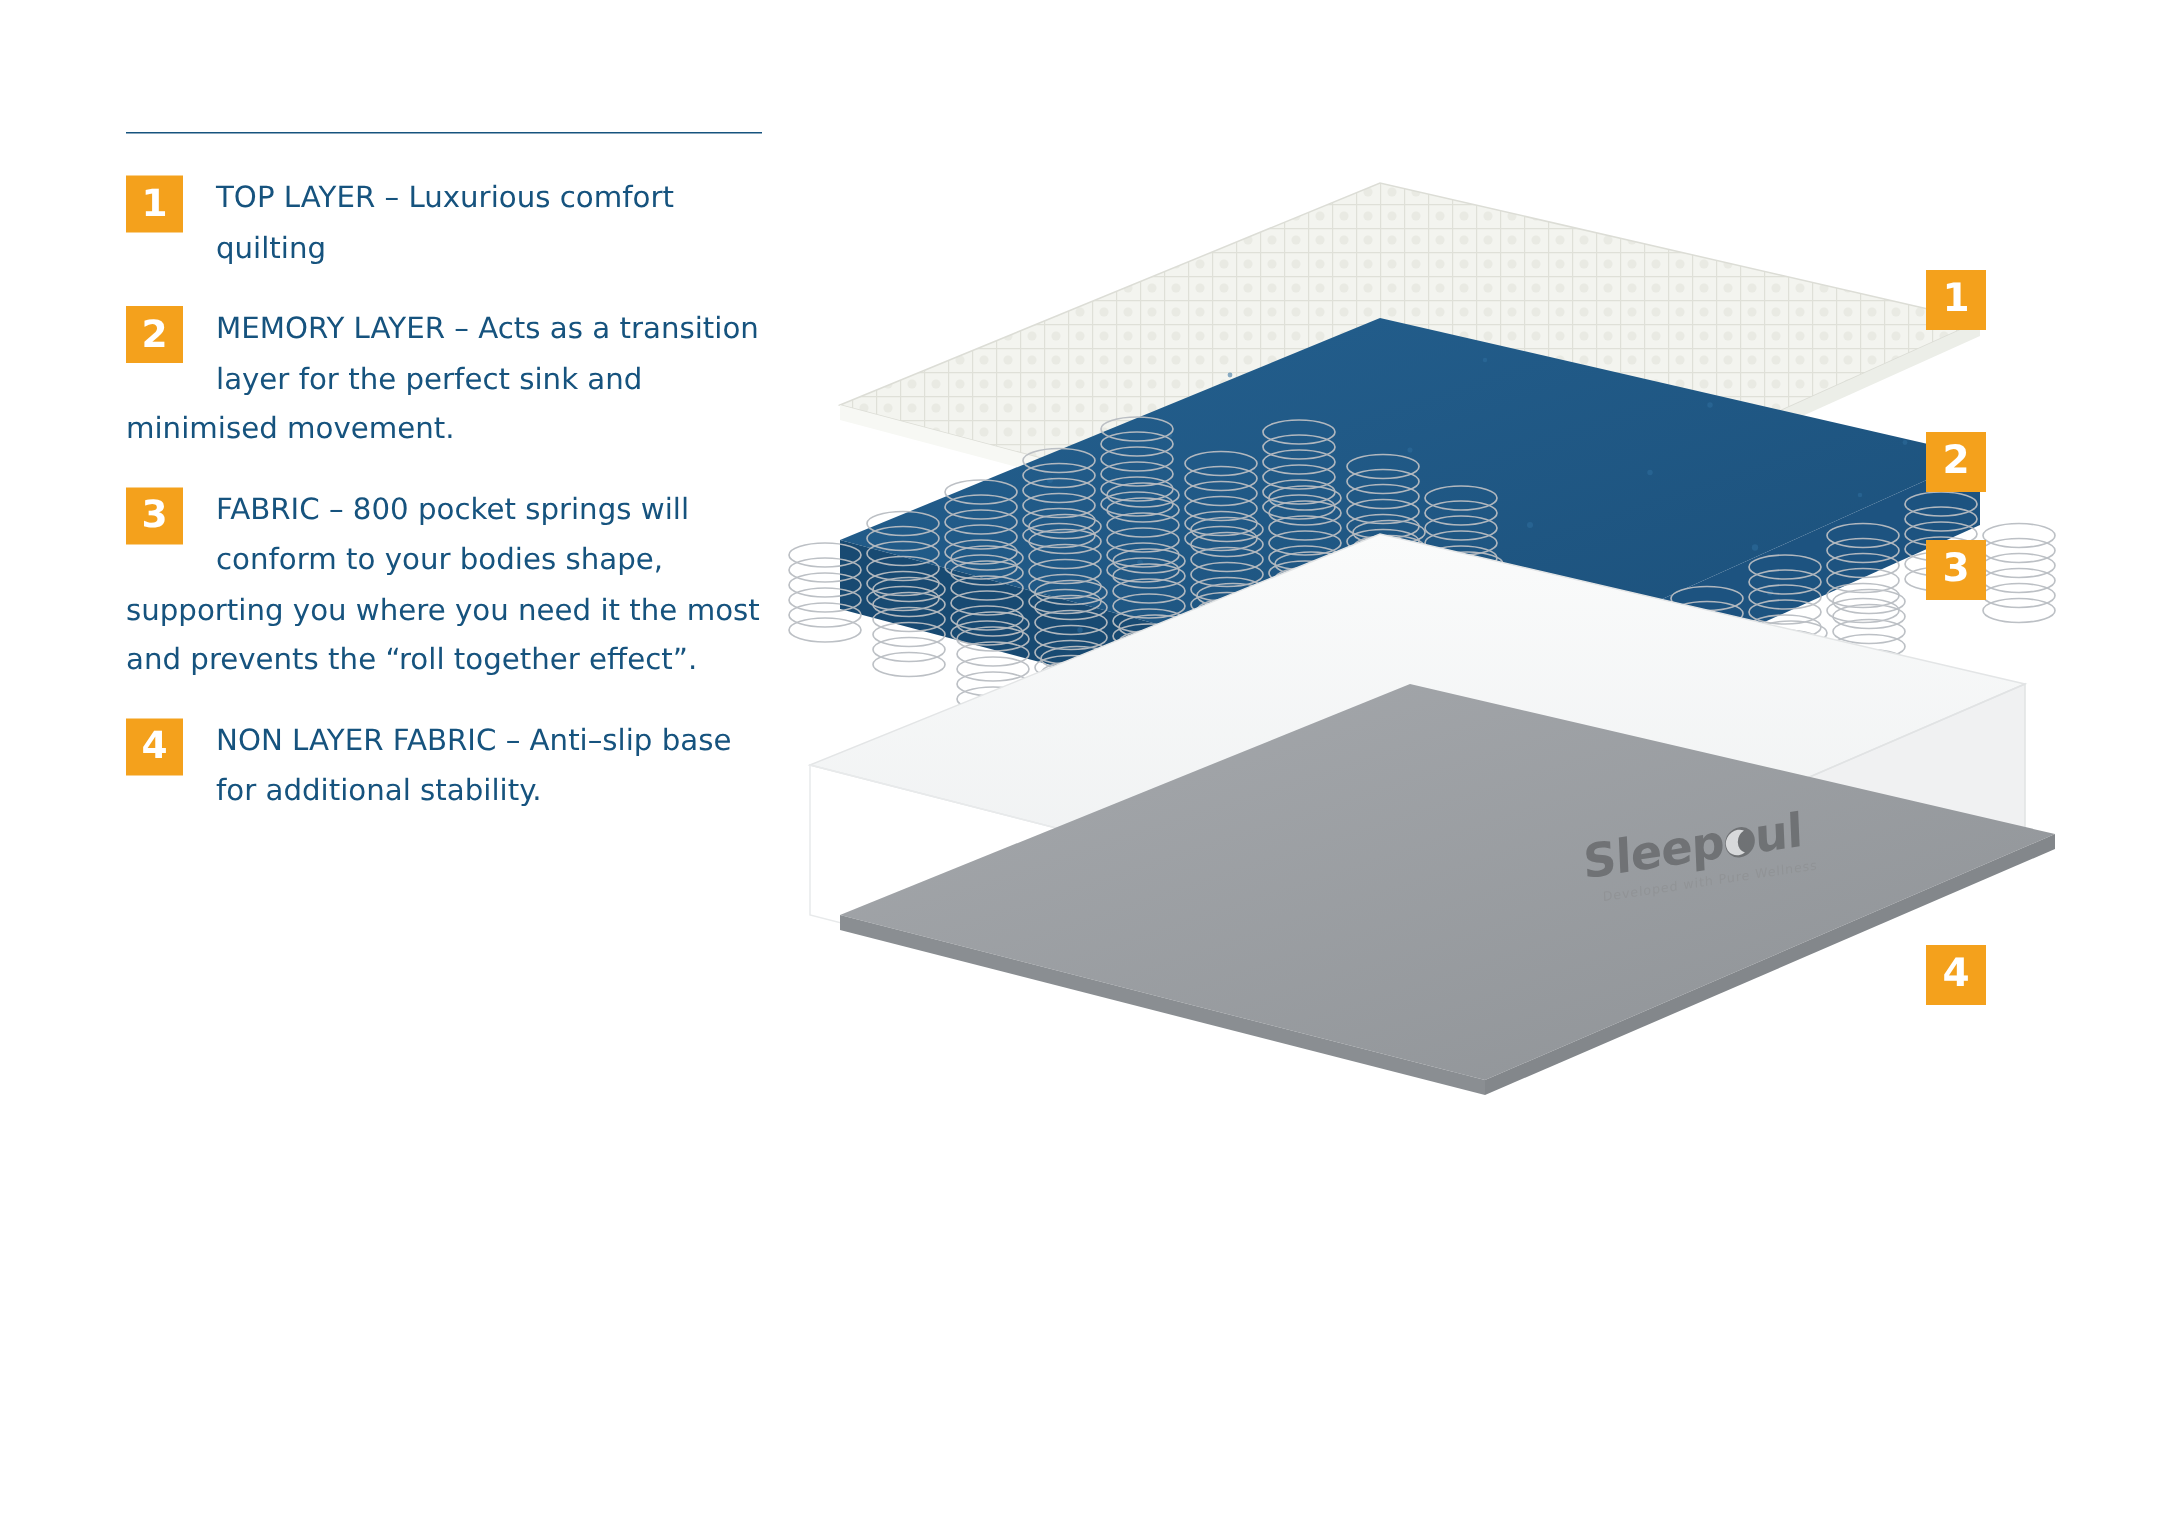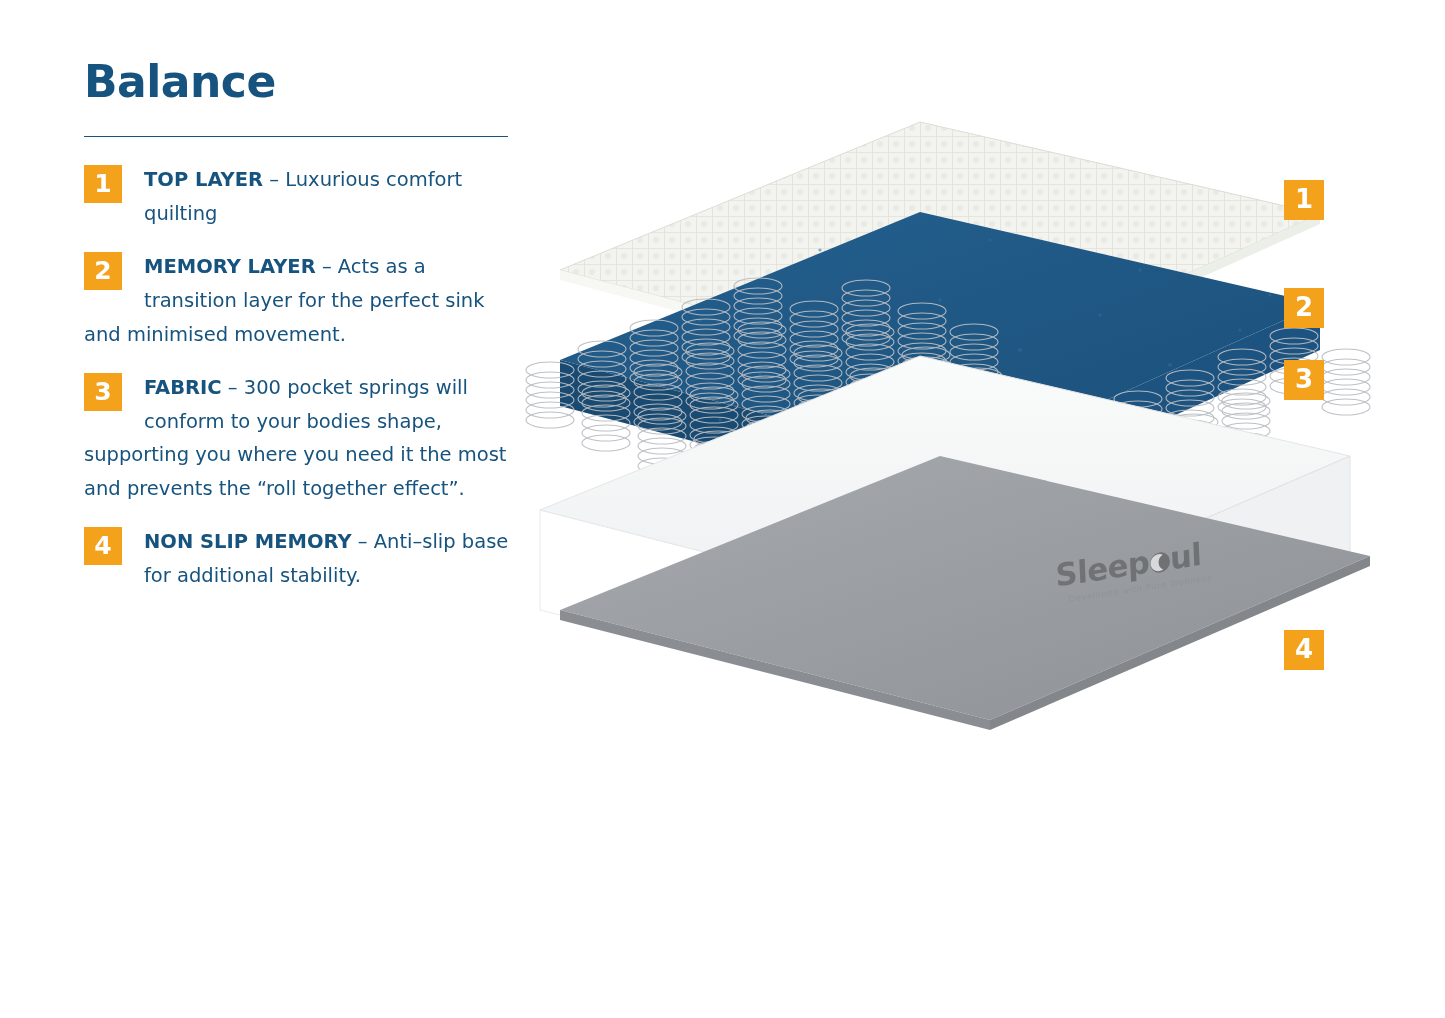--- a/index.html
+++ b/index.html
@@ -70,21 +70,21 @@
     color: #16537e;
     
     padding-left: 0;
   }
   .item-text .indent-spacer {
     float: left;
     width: 60px;
     height: 38px;
   }
   .item-text b {
-    font-weight: bold;
+    font-weight: normal;
   }
 
   
   .illustration {
     position: absolute;
     left: 520px;
     top: 120px;
     width: 880px;
     height: 700px;
   }
@@ -144,21 +144,20 @@
     letter-spacing: 0.6px;
     margin-top: 2px;
     margin-left: 12px;
     white-space: nowrap;
   }
 </style>
 </head>
 <body>
 
 <div class="left-col">
-  <h1 class="title">Balance</h1>
   <div class="title-rule"></div>
 
   <div class="items">
 
     <div class="item">
       <div class="badge">1</div>
       <div class="item-text">
         <span class="indent-spacer"></span>
         <b>TOP LAYER</b>
         <span> – Luxurious comfort quilting</span>
@@ -172,29 +171,29 @@
         <b>MEMORY LAYER</b>
         <span> – Acts as a transition layer for the perfect sink and minimised movement.</span>
       </div>
     </div>
 
     <div class="item">
       <div class="badge">3</div>
       <div class="item-text">
         <span class="indent-spacer"></span>
         <b>FABRIC</b>
-        <span> – 300 pocket springs will conform to your bodies shape, supporting you where you need it the most and prevents the “roll together effect”.</span>
+        <span> – 800 pocket springs will conform to your bodies shape, supporting you where you need it the most and prevents the “roll together effect”.</span>
       </div>
     </div>
 
     <div class="item">
       <div class="badge">4</div>
       <div class="item-text">
         <span class="indent-spacer"></span>
-        <b>NON SLIP MEMORY</b>
+        <b>NON LAYER FABRIC</b>
         <span> – Anti–slip base for additional stability.</span>
       </div>
     </div>
 
   </div>
 </div>
 
 <div class="illustration">
   <svg width="880" height="700" viewBox="0 0 880 700">
     <defs>

